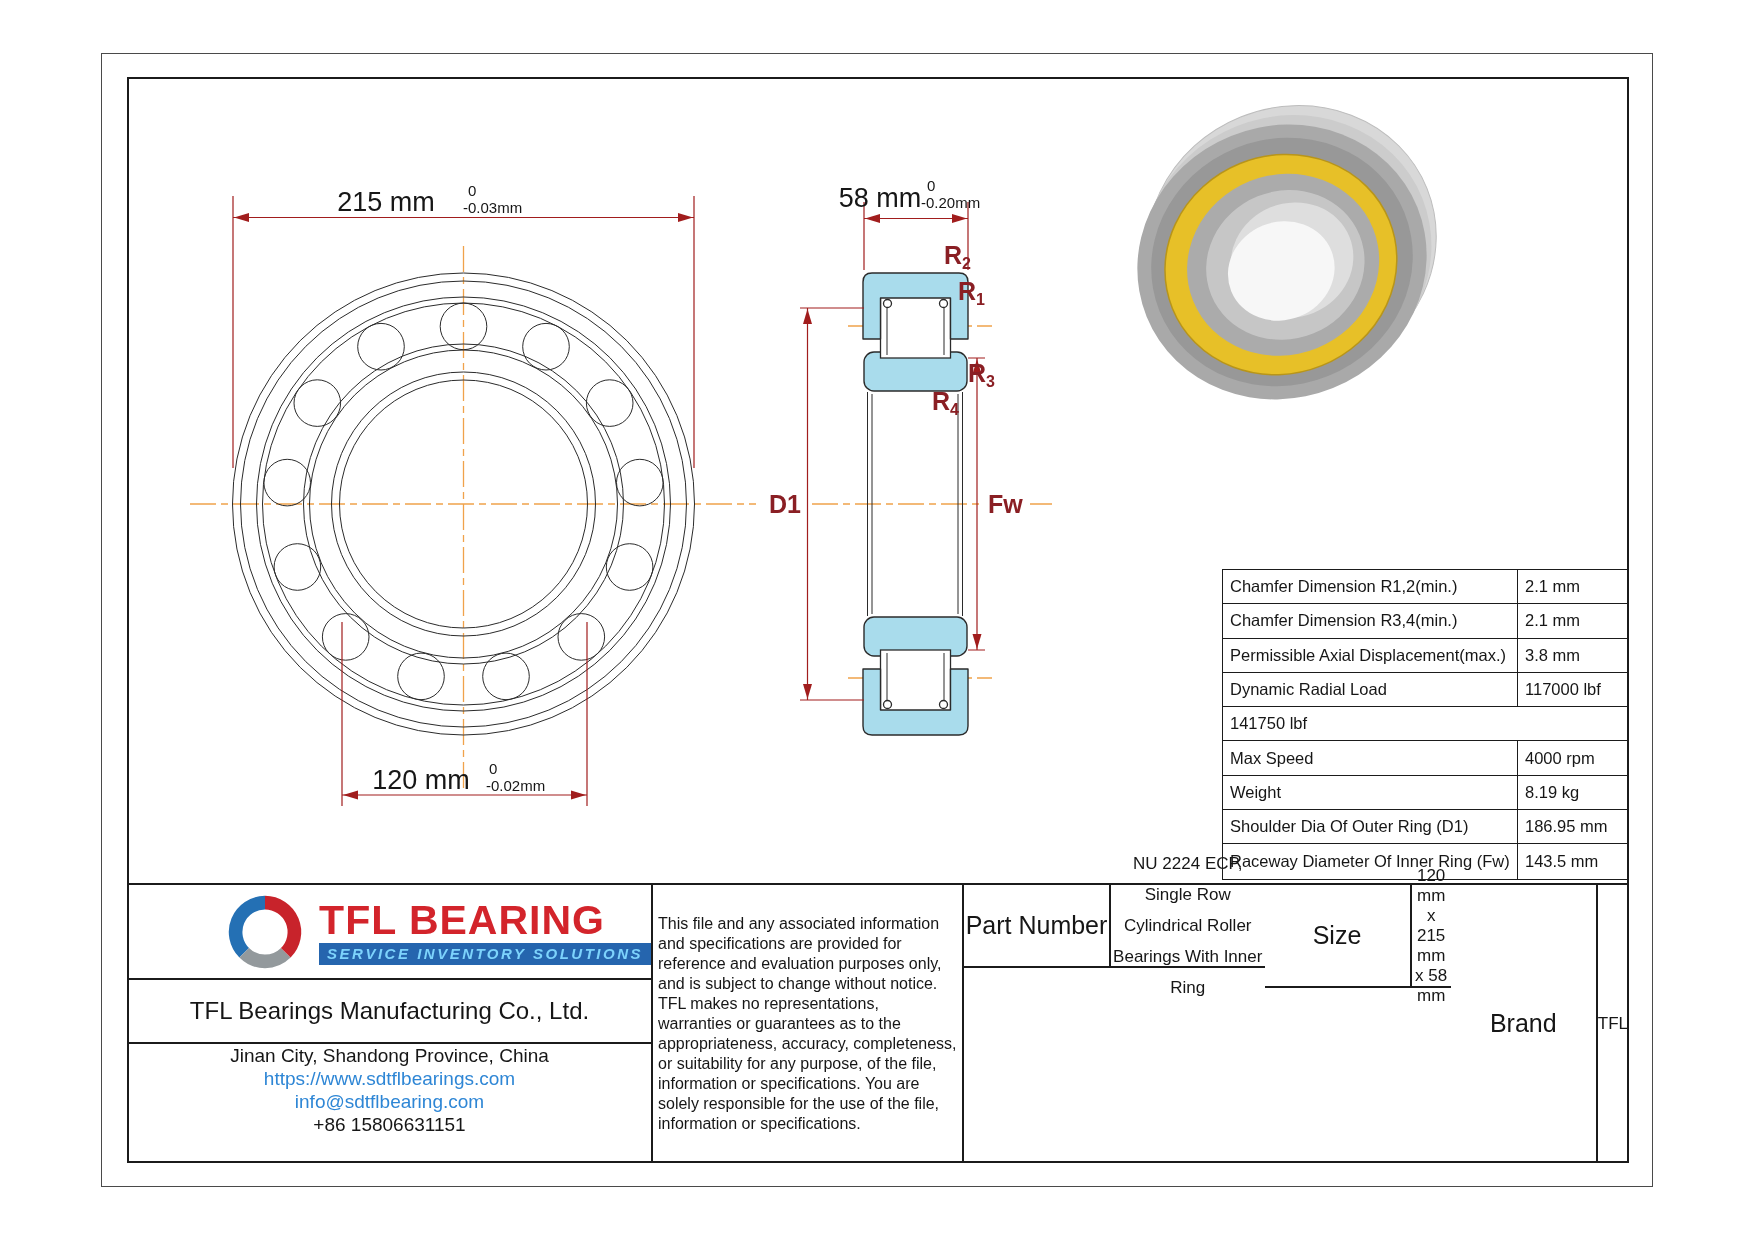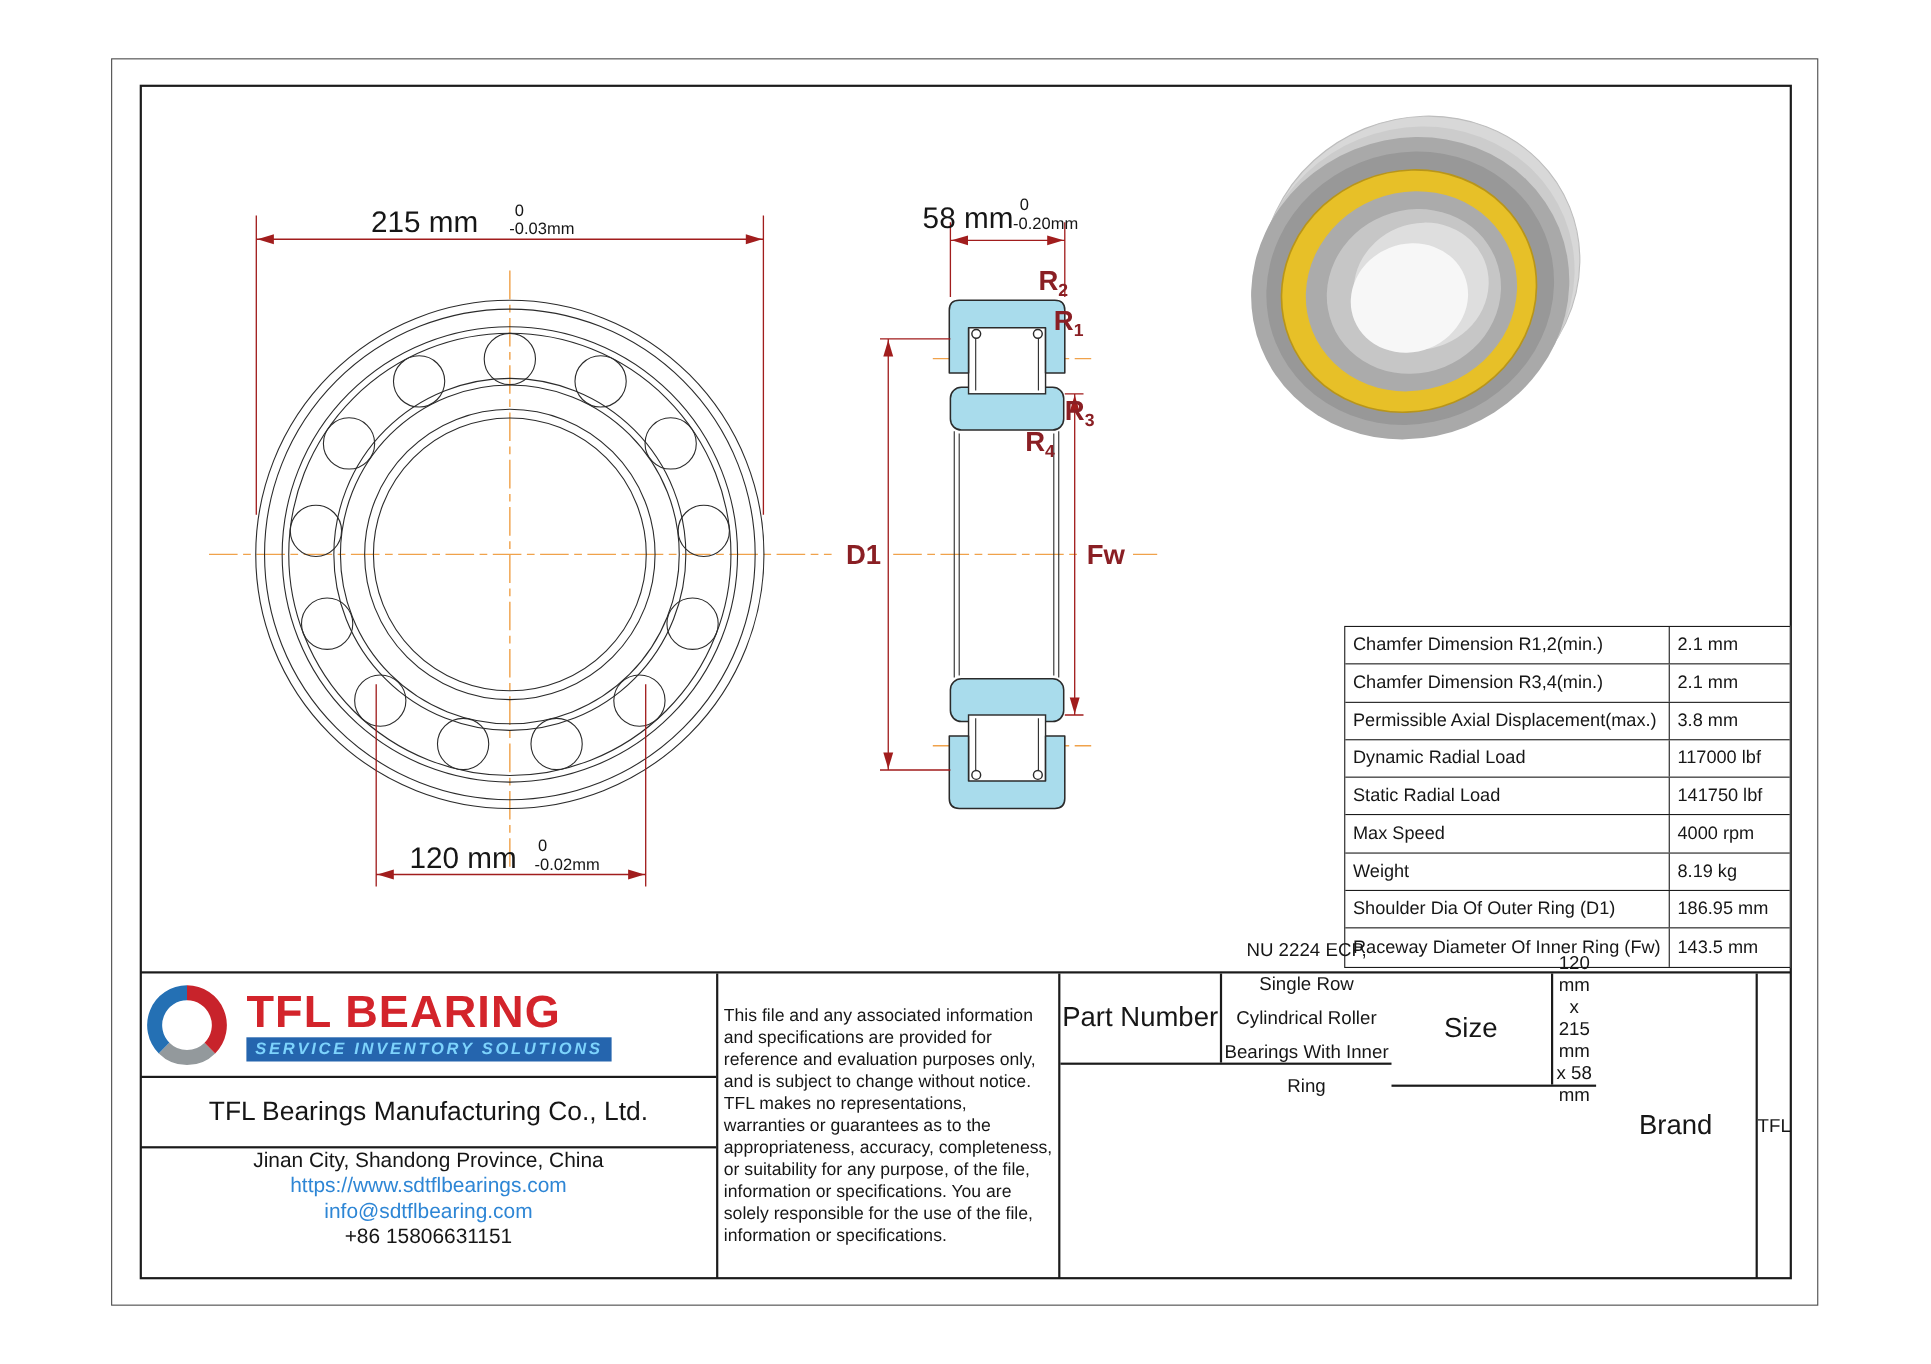--- a/index.html
+++ b/index.html
@@ -25,21 +25,21 @@
   .spec-row:last-child{border-bottom:none;}
   .spec-label{flex:0 0 295px;border-right:1.6px solid #1b1b1b;box-sizing:border-box;
       display:flex;align-items:center;padding-left:7px;font-size:16.5px;white-space:nowrap;overflow:hidden;}
   .spec-value{flex:1;display:flex;align-items:center;padding-left:7px;font-size:16.5px;white-space:nowrap;}
 
   
   .title-block{position:absolute;left:128px;top:883px;width:1500px;height:279px;
       box-sizing:border-box;border-top:2px solid #1b1b1b;display:flex;background:transparent;}
   .tb-col1{flex:0 0 525px;border-right:2px solid #1b1b1b;box-sizing:border-box;display:flex;flex-direction:column;}
   .tb-logo-cell{height:95px;box-sizing:border-box;border-bottom:2px solid #1b1b1b;
-      display:flex;align-items:center;justify-content:flex-start;gap:12px;}
+      display:flex;align-items:center;justify-content:flex-end;gap:12px;}
   .tb-company-cell{height:64px;box-sizing:border-box;border-bottom:2px solid #1b1b1b;
       display:flex;align-items:center;justify-content:center;font-size:24px;}
   .tb-address-cell{flex:1;display:flex;flex-direction:column;align-items:center;justify-content:flex-start;
       font-size:19px;line-height:23px;text-align:center;}
   .tb-address-cell .lnk{color:var(--link-blue,#2e86d5);text-decoration:none;}
   .tb-col2{flex:0 0 311px;border-right:2px solid #1b1b1b;box-sizing:border-box;
       display:flex;align-items:center;justify-content:center;}
   .disclaimer{padding:6px 5px;font-size:16px;line-height:20px;}
   .tb-col34{flex:1;display:flex;flex-direction:row;}
   .tb-row{display:flex;box-sizing:border-box;border-bottom:2px solid #1b1b1b;}
@@ -201,21 +201,20 @@
     </div>
     <div class="spec-row">
       <div class="spec-label">Permissible Axial Displacement(max.)</div>
       <div class="spec-value">3.8 mm</div>
     </div>
     <div class="spec-row">
       <div class="spec-label">Dynamic Radial Load</div>
       <div class="spec-value">117000 lbf</div>
     </div>
     <div class="spec-row">
-      <div class="spec-label">Static Radial Load</div>
       <div class="spec-value">141750 lbf</div>
     </div>
     <div class="spec-row">
       <div class="spec-label">Max Speed</div>
       <div class="spec-value">4000 rpm</div>
     </div>
     <div class="spec-row">
       <div class="spec-label">Weight</div>
       <div class="spec-value">8.19 kg</div>
     </div>

